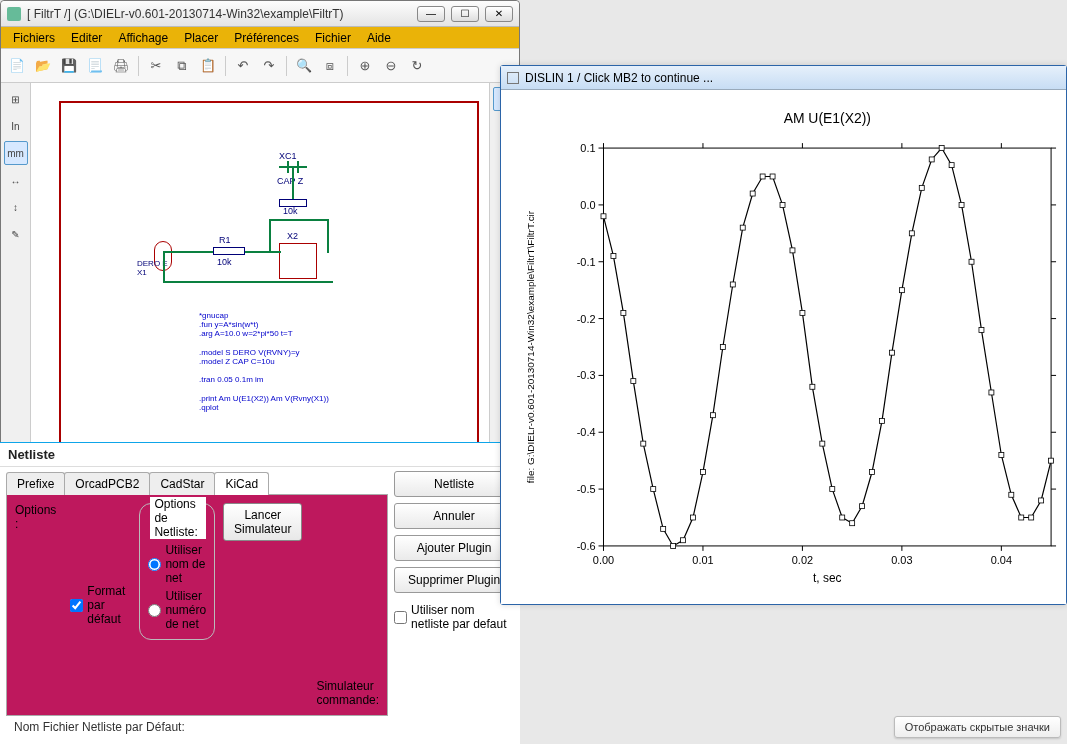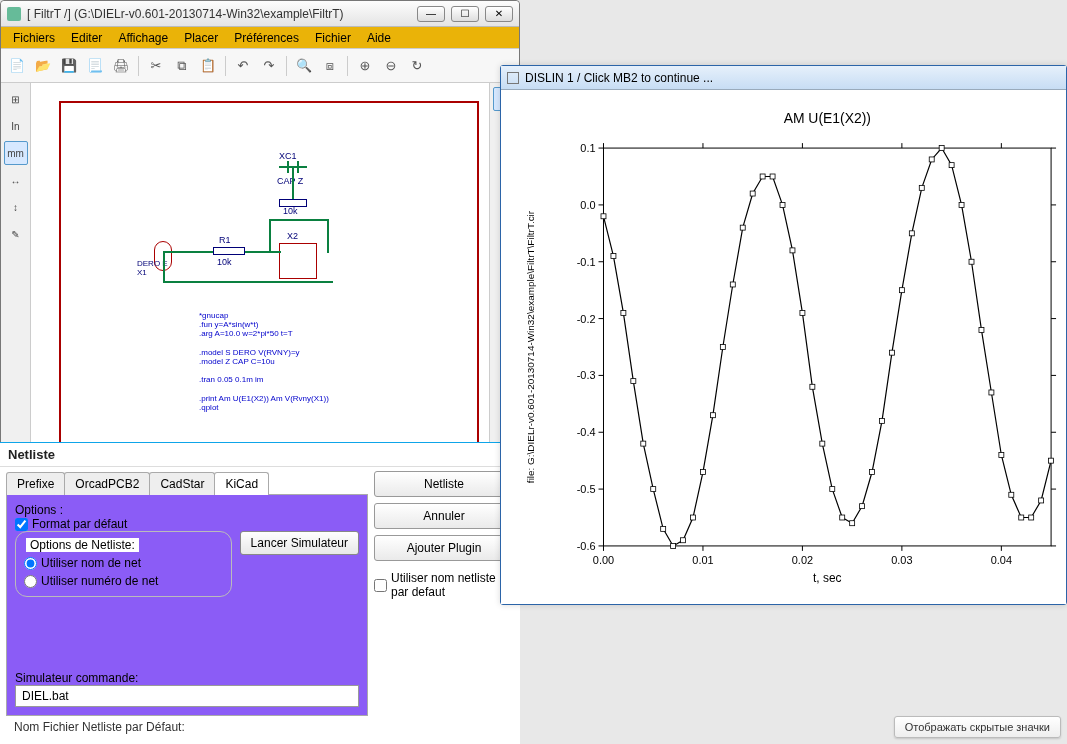--- a/index.html
+++ b/index.html
@@ -39,21 +39,21 @@
 .title-block { position: absolute; left: 30px; right: 30px; bottom: 2px; height: 50px; border: 1px solid #a00; font-size: 7px; color: #006; padding: 2px; line-height: 1.2; }
 
 
 .netlist-dialog { position: absolute; left: 0; top: 442px; width: 520px; height: 302px; background: #fff; border-top: 1px solid #0ea5e9; display: flex; flex-direction: column; }
 .netlist-title { padding: 4px 8px; font-size: 13px; font-weight: 600; color: #222; border-bottom: 1px solid #ddd;}
 .netlist-body { flex: 1; display: flex; padding: 4px 6px 6px; gap: 6px; }
 .nl-left { flex: 1; display: flex; flex-direction: column; }
 .tabbar { display: flex; border-bottom: 1px solid #aaa; }
 .tab { padding: 4px 10px; font-size: 12px; border: 1px solid #aaa; border-bottom: none; background: #eee; margin-right: -1px; cursor: pointer; border-radius: 3px 3px 0 0; position: relative; top: 1px; }
 .tab.active { background: #fff; z-index: 2; }
-.tabpanel { flex: 1; border: 1px solid #aaa; border-top: none; padding: 8px; background: #8b5cf6; display: flex; flex-direction: column; gap: 0; }
+.tabpanel { flex: 1; border: 1px solid #aaa; border-top: none; padding: 8px; background: #be185d; display: flex; flex-direction: row; gap: 14px; }
 .opt-row { display: flex; align-items: center; gap: 4px; font-size: 12px; }
 .opt-row input { margin: 0; }
 .fieldset { border: 1px solid #bbb; border-radius: 12px; padding: 6px 8px 8px; }
 .fieldset .legend { font-size: 12px; margin: -13px 0 4px 2px; background: #fff; display: inline-block; padding: 0 4px; }
 .cmd-input { width: 100%; height: 22px; border: 1px solid #999; padding: 2px 6px; font-size: 12px; }
 
 .nl-right { width: 140px; display: flex; flex-direction: column; gap: 6px; }
 .nl-btn { height: 26px; border: 1px solid #999; border-radius: 3px; background: linear-gradient(#fff,#eaeaea); font-size: 12px; cursor: pointer; }
 .nl-check { display: flex; align-items: center; gap: 4px; font-size: 12px; margin-top: 4px; }
 
@@ -228,30 +228,30 @@
               <span>Utiliser numéro de net</span>
             </label>
           </div>
           <div class="sim-btn-wrap">
             <button class="sim-btn">Lancer Simulateur</button>
           </div>
         </div>
 
         <div style="margin-top:auto">
           <div>Simulateur commande:</div>
-          <input class="cmd-input" value="DIEL.bat" style="">
         </div>
       </div>
       <div class="footer-label">Nom Fichier Netliste par Défaut:</div>
     </div>
 
     <div class="nl-right">
       <button class="nl-btn">Netliste</button>
       <button class="nl-btn">Annuler</button>
       <button class="nl-btn">Ajouter Plugin</button>
+      <button class="nl-btn">Supprimer Plugin</button>
       <label class="nl-check">
         <input type="checkbox" style="">
         <span>Utiliser nom netliste par defaut</span>
       </label>
     </div>
   </div>
 </div>
 
 <div class="plot-window">
   <div class="plot-title">

